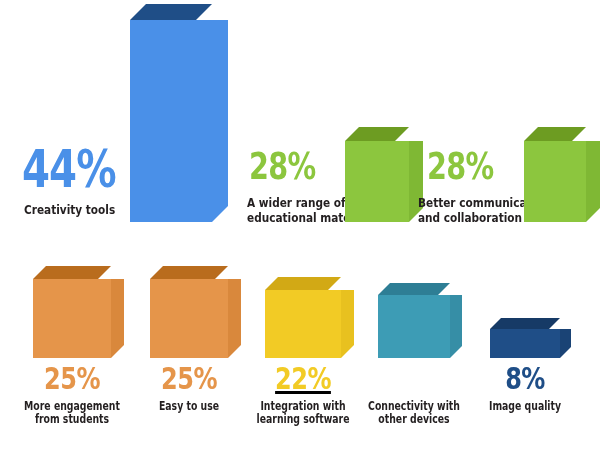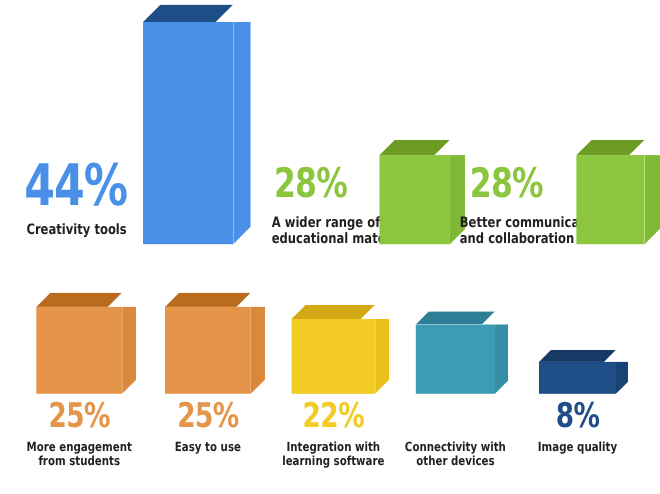--- a/index.html
+++ b/index.html
@@ -149,21 +149,21 @@
   <div class="item tc" style="left:129px; top:364px; width:120px;">
     <div class="pct pct-sm tc" style="color: rgb(229, 149, 74);">25%</div>
   </div>
   <div class="item tc caption cap-bottom" style="left:129px; top:400px; width:120px;">Easy to use</div>
 
   <div class="bar3d" style="left:265px; top:290px; width:76px; height:68px;">
     <div class="face-top" style="top: -13px; height: 13px; clip-path: polygon(0% 100%, 13px 0%, 100% 0%, calc(100% - 13px) 100%); background: rgb(210, 169, 21);"></div>
     <div class="face-side" style="width: 13px; right: -13px; clip-path: polygon(0% 0%, 100% -13px, 100% calc(100% - 13px), 0% 100%); background: rgb(232, 193, 31);"></div>
     <div class="face-front" style="background: rgb(242, 203, 37);"></div>
   </div>
-  <div class="item tc" style="left:243px; top:364px; width:120px;">
+  <div class="item tc" style="left:243px; top:364px; width:120px;text-decoration:underline;">
     <div class="pct pct-sm tc" style="color: rgb(242, 203, 37);">22%</div>
   </div>
   <div class="item tc caption cap-bottom" style="left:243px; top:400px; width:120px;">Integration with
 learning software</div>
 
   <div class="bar3d" style="left:378px; top:295px; width:72px; height:63px;">
     <div class="face-top" style="top: -12px; height: 12px; clip-path: polygon(0% 100%, 12px 0%, 100% 0%, calc(100% - 12px) 100%); background: rgb(46, 126, 149);"></div>
     <div class="face-side" style="width: 12px; right: -12px; clip-path: polygon(0% 0%, 100% -12px, 100% calc(100% - 12px), 0% 100%); background: rgb(54, 142, 166);"></div>
     <div class="face-front" style="background: rgb(61, 156, 181);"></div>
   </div>

